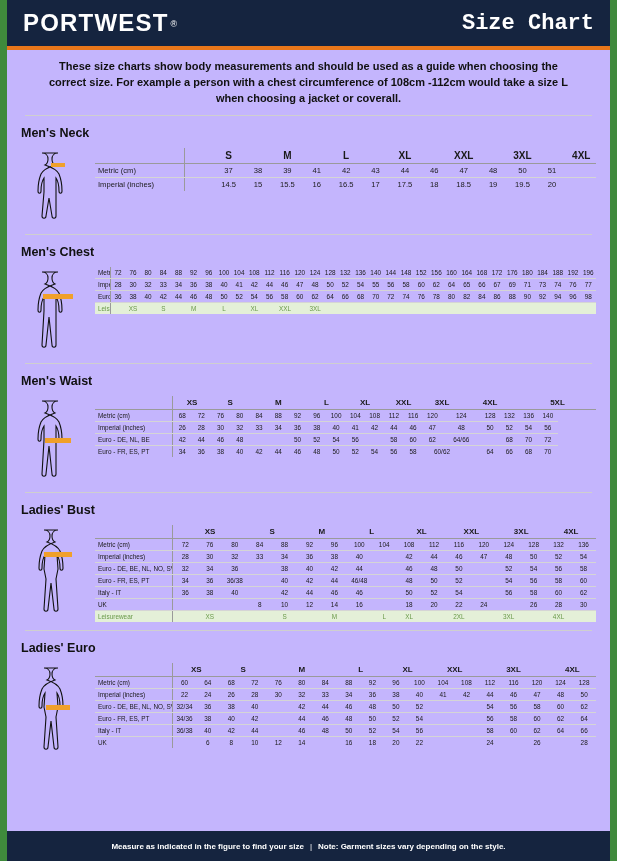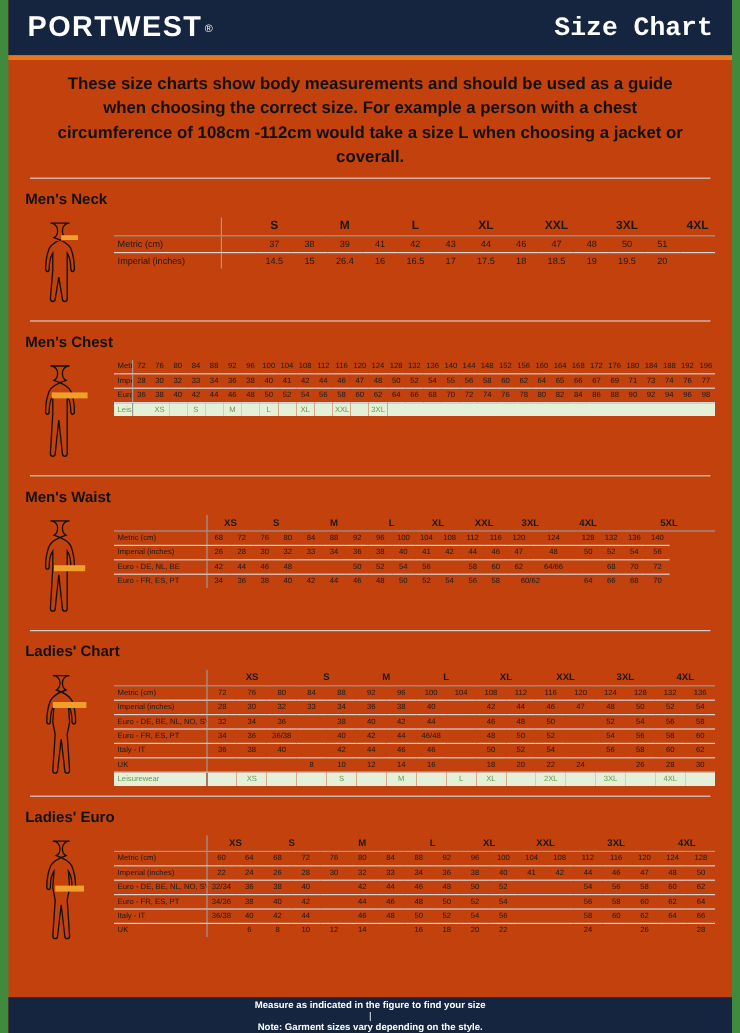--- a/index.html
+++ b/index.html
@@ -9,21 +9,21 @@
     font-family:"Liberation Sans", sans-serif;
     color:#1a1a1a;
     overflow:hidden;
   }
   .page{
     position:relative;
     width:617px;height:861px;
     box-sizing:border-box;
     border-left:7px solid #3f8a3c;
     border-right:7px solid #3f8a3c;
-    background:#c2410c;
+    background:#c4b5fd;
   }
   
   .header{
     height:46px;
     background:#15243f;
     display:flex;align-items:center;justify-content:space-between;
     padding:0 16px;
   }
   .brand{
     color:#ffffff;
@@ -33,21 +33,21 @@
     display:flex;align-items:flex-start;
   }
   .brand .reg{font-size:9px;margin-left:2px;margin-top:10px;font-weight:normal;}
   .header-title{
     color:#ffffff;font-size:22px;font-weight:bold;font-family:Liberation Mono, monospace;
   }
   .rule-orange{height:4px;background:#e8761a;}
   .intro{
     padding:9px 40px 8px 40px;
     text-align:center;
-    font-size:14px;
+    font-size:11px;
     font-weight:bold;
     line-height:1.45;
     color:#111;
   }
   .sep{
     height:1px;background:#cfcfcf;margin:0 18px;
   }
   
   .section{
     padding:8px 14px 8px 14px;
@@ -104,21 +104,21 @@
   tr.leisure td.rowlab{color:#6a9a4a;}
   tr.lastline td{border-bottom:none;}
   
   .footer{
     position:absolute;
     left:0;right:0;bottom:0;
     height:30px;
     background:#15243f;
     color:#fff;
     display:flex;align-items:center;justify-content:center;
-    font-size:8px;font-weight:bold;flex-direction:column;
+    font-size:8px;font-weight:bold;
   }
   .footer .divider{margin:0 6px;font-weight:normal;}
   svg.person{display:block;}
 </style>
 </head>
 <body>
 
 <div class="page">
 
   <div class="header">
@@ -177,21 +177,21 @@
             <td>48</td>
             <td>50</td>
             <td>51</td>
             <td></td>
           </tr>
           <tr class="lastline">
             <td class="rowlab">Imperial (inches)</td>
             <td></td>
             <td>14.5</td>
             <td>15</td>
-            <td>26.4</td>
+            <td>15.5</td>
             <td>16</td>
             <td>16.5</td>
             <td>17</td>
             <td>17.5</td>
             <td>18</td>
             <td>18.5</td>
             <td>19</td>
             <td>19.5</td>
             <td>20</td>
             <td></td>
@@ -458,21 +458,21 @@
                 <td>70</td>
           </tr>
         </tbody>
           </table>
       </div>
     </div>
   </div>
   <div class="sep"></div>
 
   <div class="section">
-    <div class="sec-title">Ladies' Chart</div>
+    <div class="sec-title">Ladies' Bust</div>
     <div class="sec-body">
       <div class="figure">
         <svg class="person" width="56" height="88" viewBox="0 0 56 88">
           <path d="M28 3 c-4 0-6 3-6 6 0 3 1 5 3 6 -6 2-11 5-13 9 -2 5-3 12-3 17 0 3 3 3 3 0 0-5 1-10 3-13 l-1 14 2 10 -2 30 c0 3 4 3 4 0 l3-26 3 26 c0 3 4 3 4 0 l-2-30 2-10 -1-14 c2 3 3 8 3 13 0 3 3 3 3 0 0-5-1-12-3-17 -2-4-7-7-13-9 2-1 3-3 3-6 0-3-2-6-6-6 z" fill="none" stroke="#111" stroke-width="1.1"></path>
           <rect x="14" y="25" width="28" height="5" fill="#f0a02a"></rect>
         </svg>
       </div>
       <div class="tablewrap">
         <table>
           <tbody>

